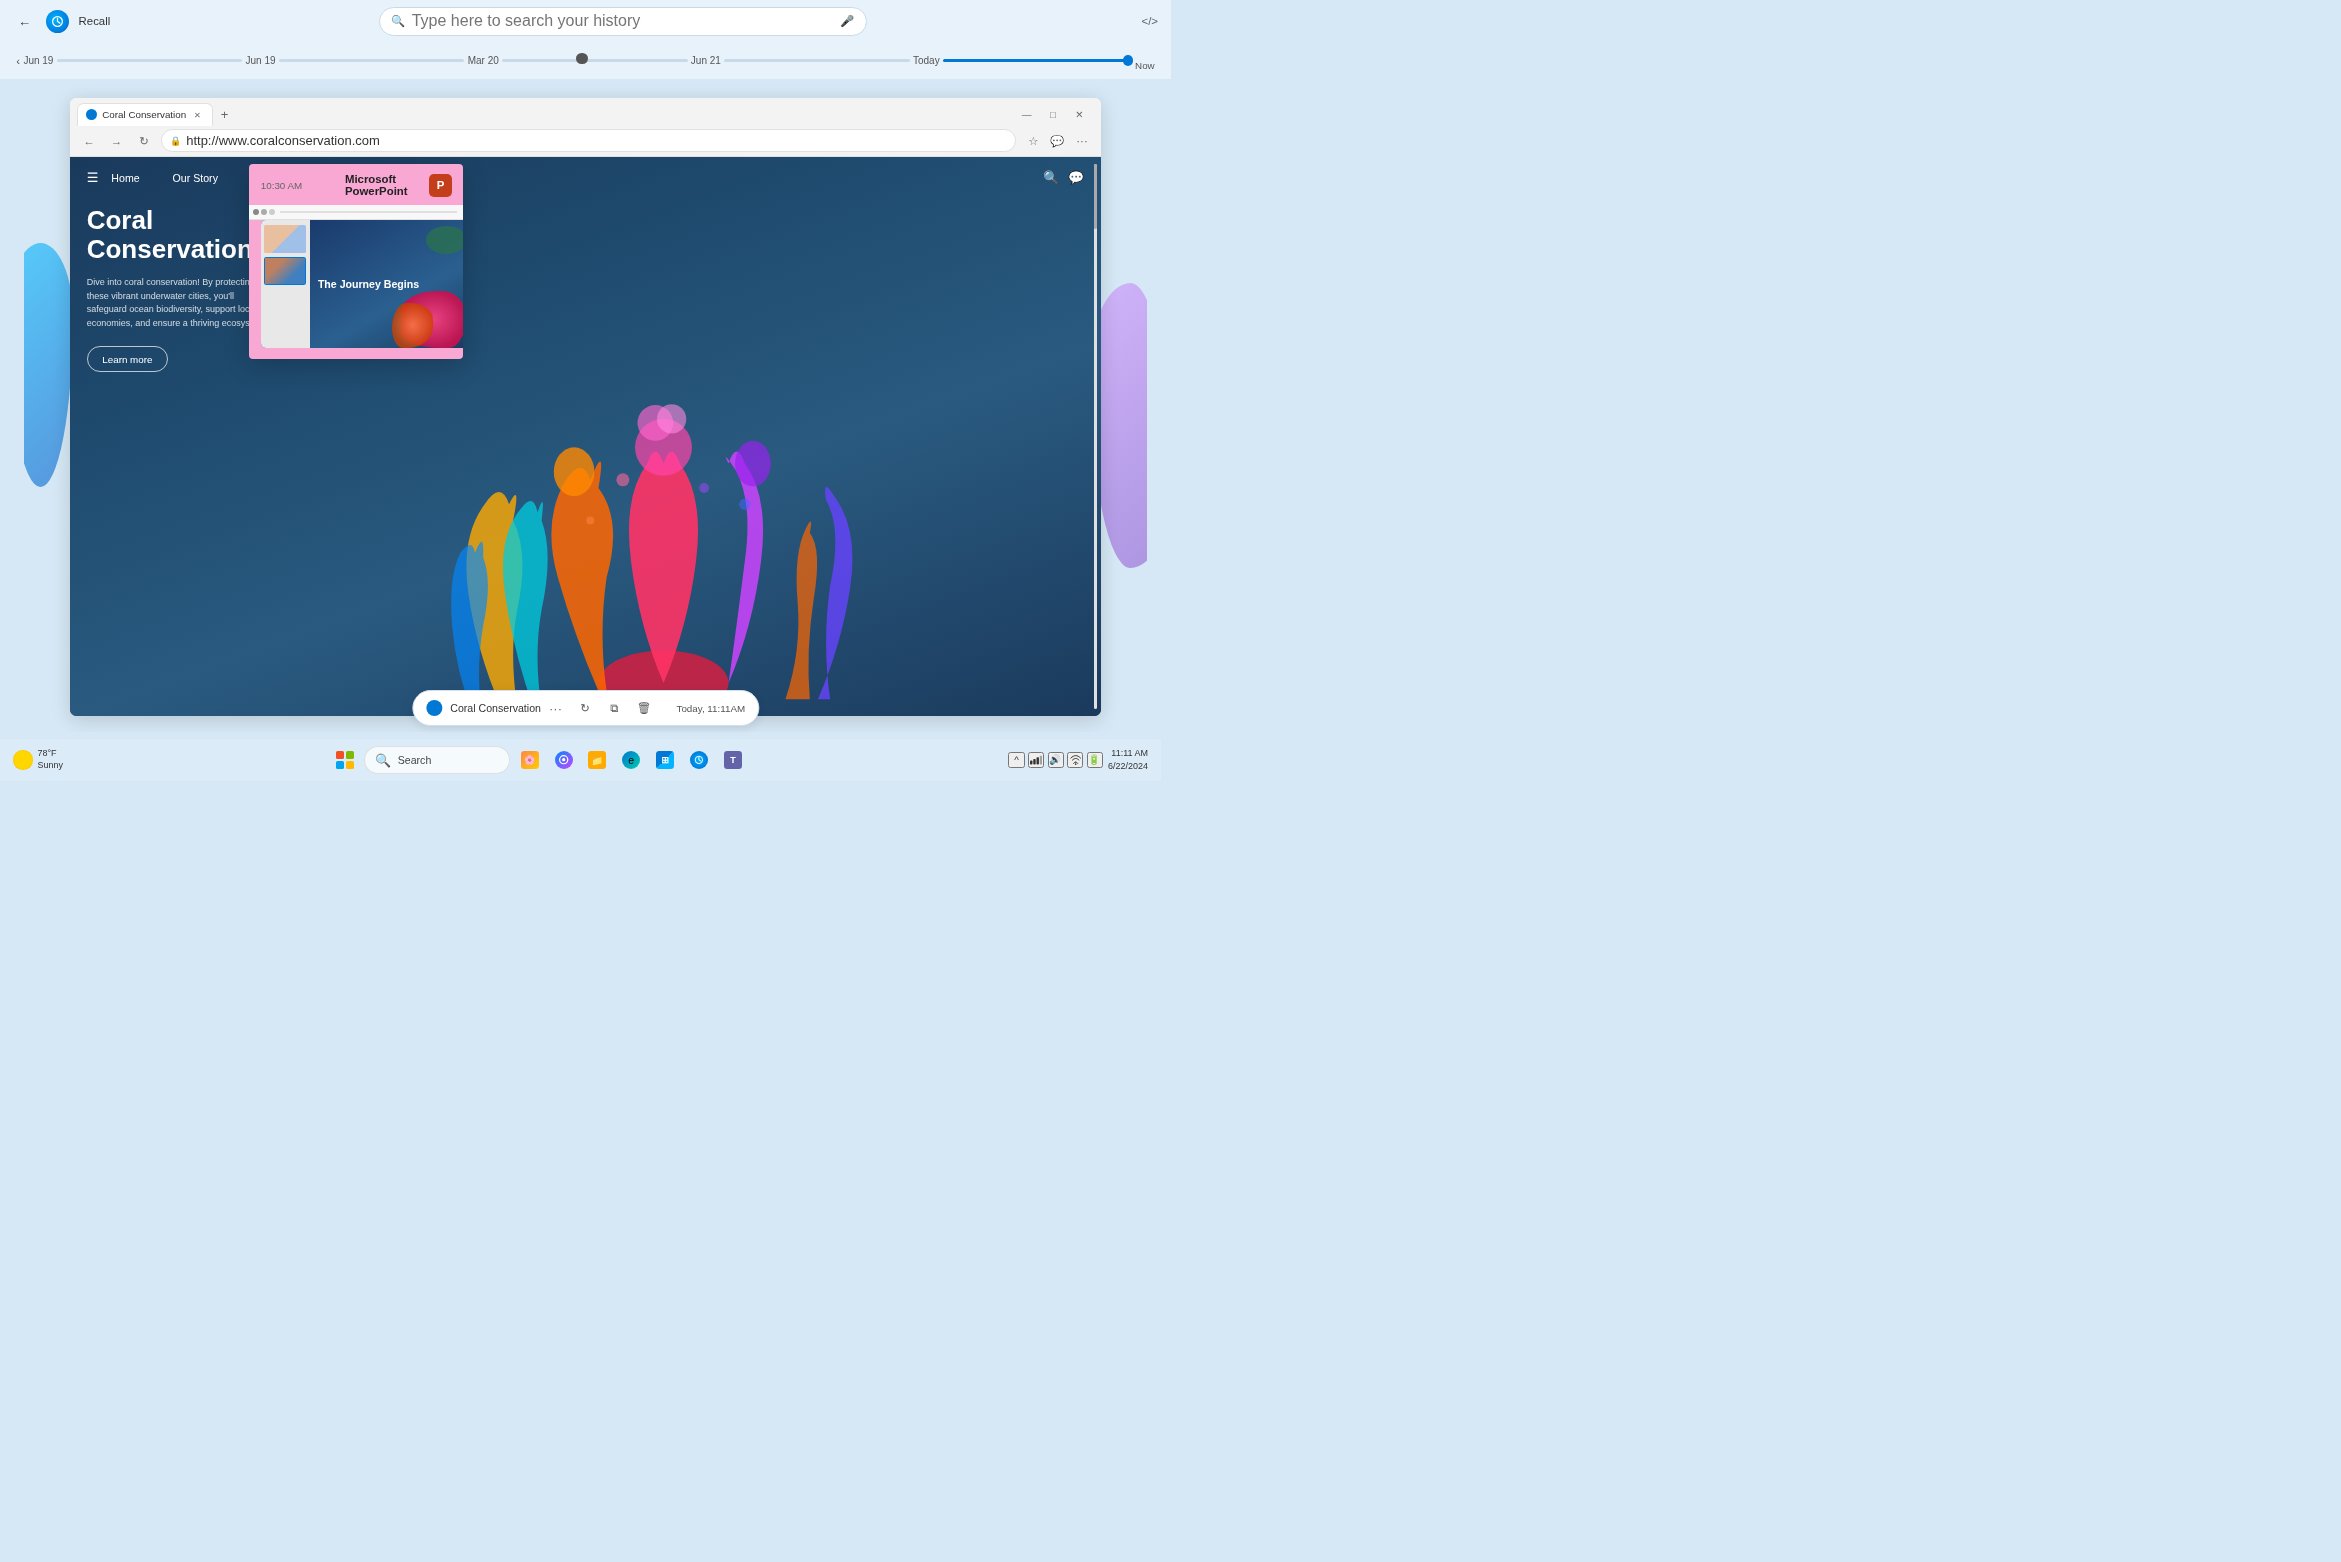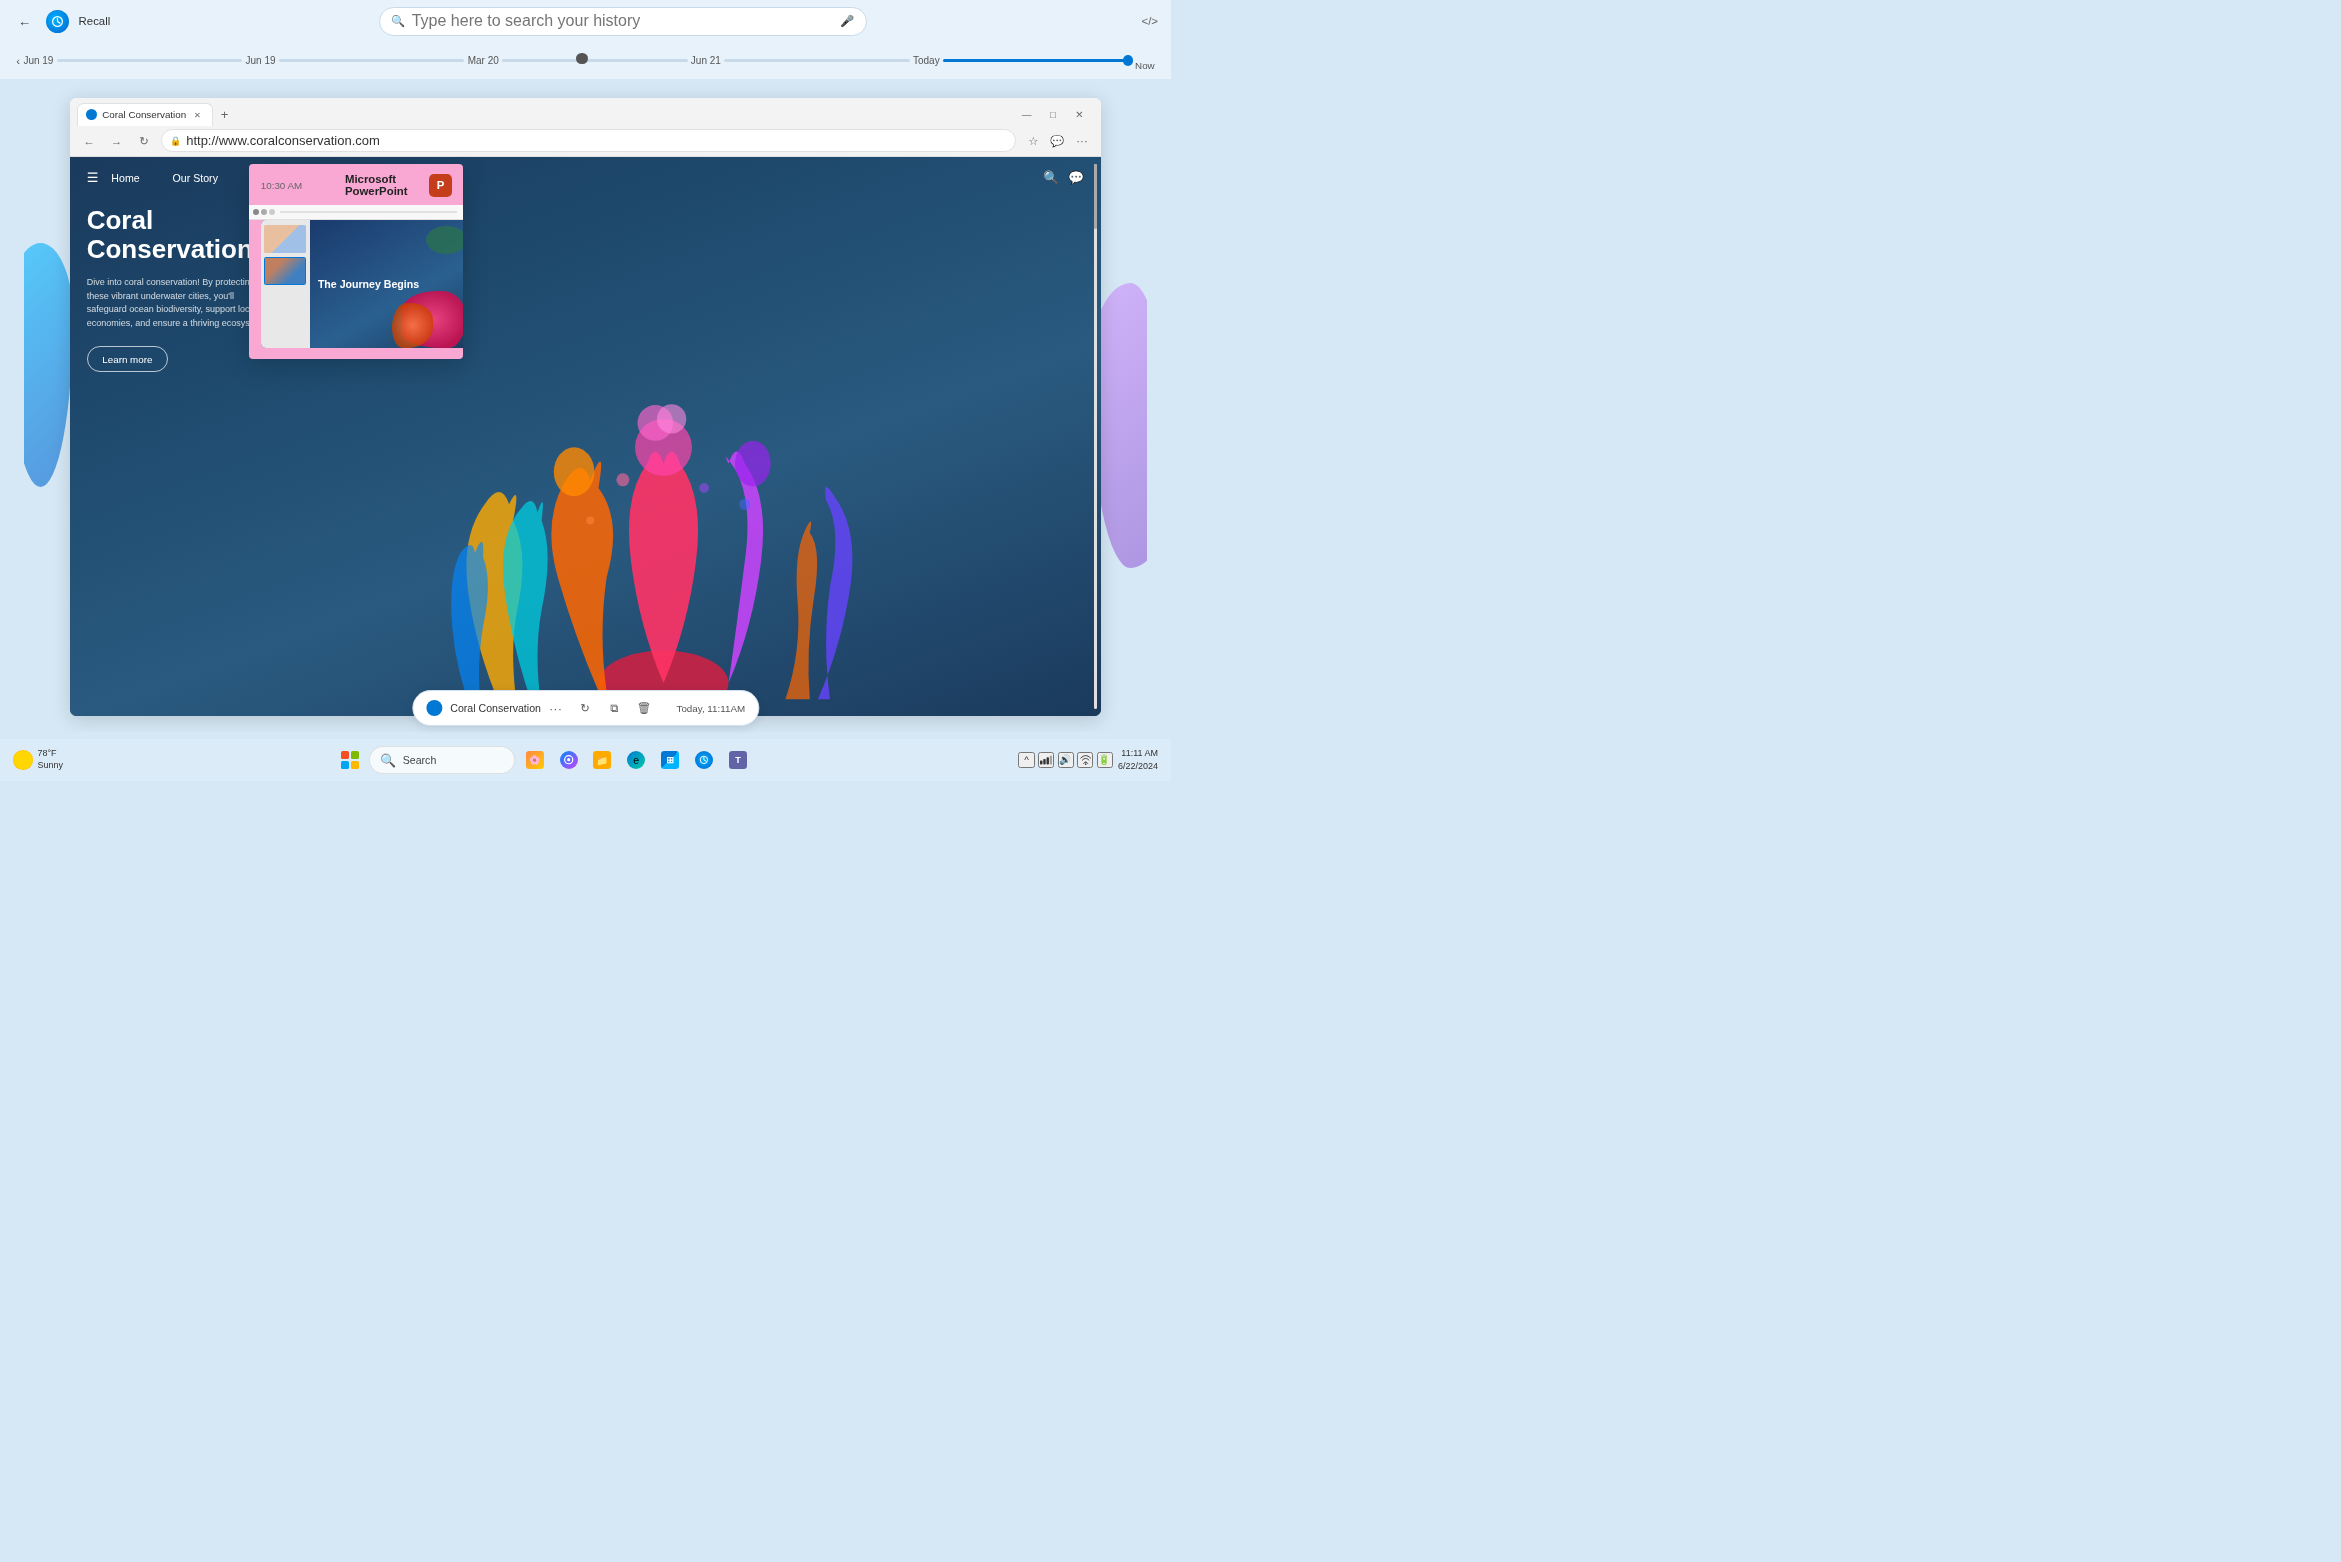--- a/index.html
+++ b/index.html
@@ -473,21 +473,21 @@
     .snapshot-time {
       font-size: 9.8px;
       color: #555;
       margin-left: 13px;
       white-space: nowrap;
     }
 
     
     .taskbar {
       position: absolute;
-      bottom: 0; left: 0; right: 0;
+      bottom: 0; left: 0; right: 10px;
       height: 42px;
       background: rgba(220,235,248,0.95);
       backdrop-filter: blur(8.1px);
       display: flex;
       align-items: center;
       padding: 0 13px;
       z-index: 300;
     }
     .taskbar-left {
       display: flex;

